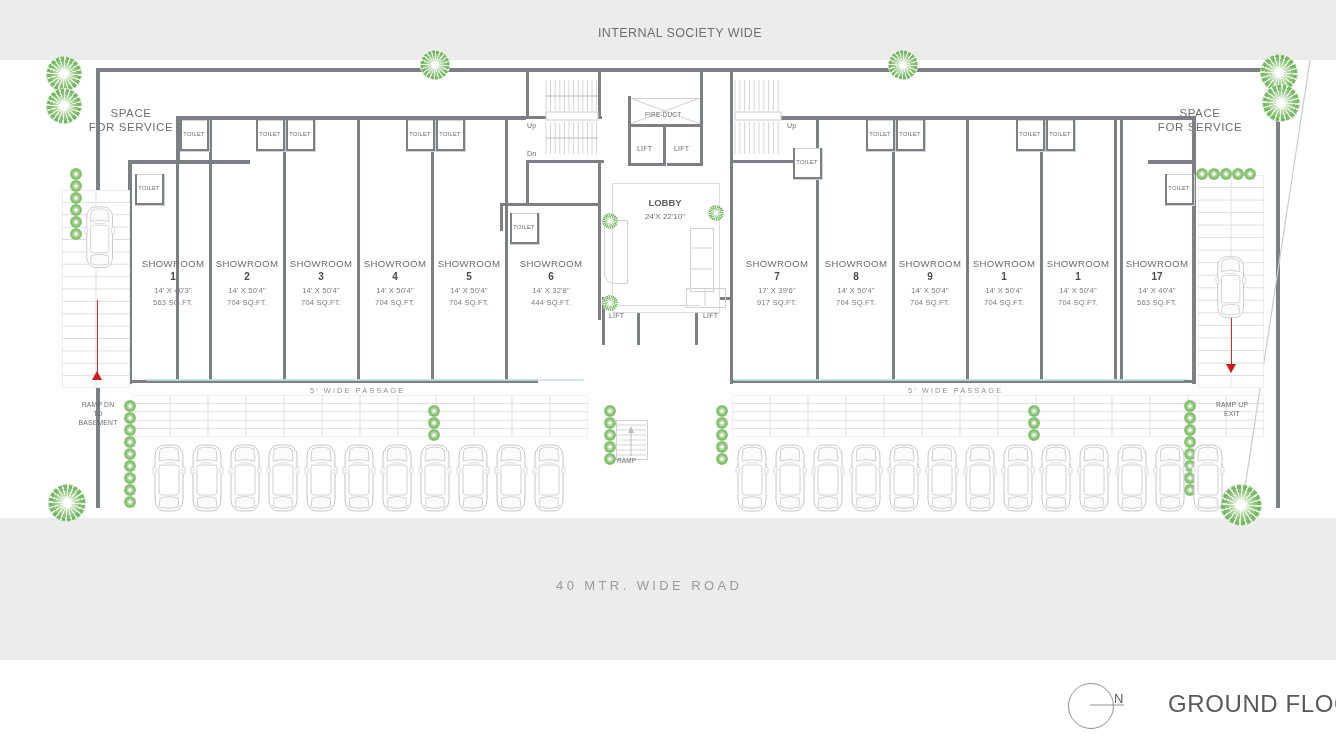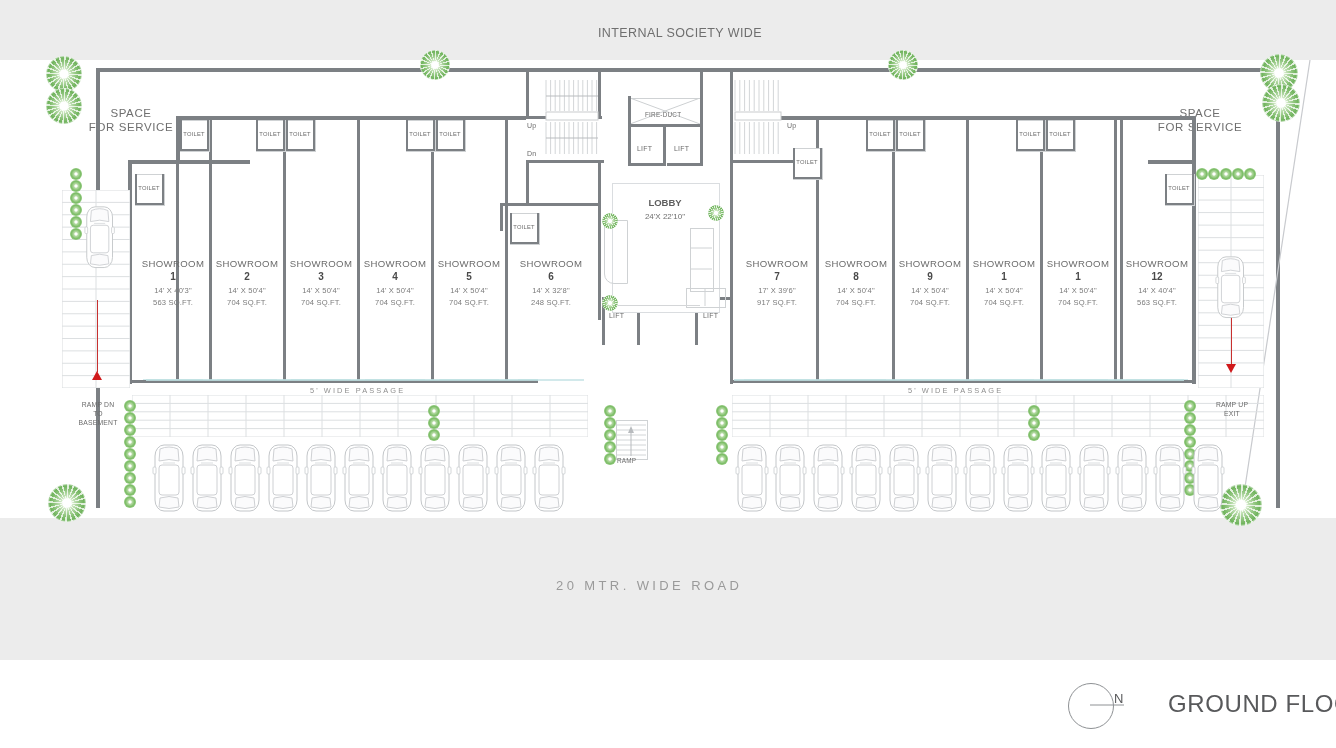--- a/index.html
+++ b/index.html
@@ -62,21 +62,21 @@
 </head>
 <body>
 
 <div id="stage">
 
   <div class="band-top"></div>
   <div class="band-bottom"></div>
   <div class="band-white"></div>
 
   <div class="t road-label" style="left:598px;top:26px;">INTERNAL SOCIETY WIDE</div>
-  <div class="t bigroad" style="left:556px;top:579px;">20  MTR.  WIDE  ROAD</div>
+  <div class="t bigroad" style="left:556px;top:579px;">40  MTR.  WIDE  ROAD</div>
 
   <div class="t space-srv" style="left:86px;top:107px;width:90px;">SPACE</div>
   <div class="t space-srv" style="left:86px;top:121px;width:90px;">FOR  SERVICE</div>
   <div class="t space-srv" style="left:1155px;top:107px;width:90px;">SPACE</div>
   <div class="t space-srv" style="left:1155px;top:121px;width:90px;">FOR  SERVICE</div>
 
   <div class="w" style="left:96px;top:68px;width:1184px;height:4px;"></div>
 
   <div class="w" style="left:96px;top:68px;width:4px;height:440px;"></div>
 
@@ -265,21 +265,21 @@
       <div class="t sr-num" style="left:370px;top:271px;width:50px;">4</div>
       <div class="t sr-dim" style="left:350px;top:287px;width:90px;">14' X 50'4"</div>
       <div class="t sr-dim" style="left:350px;top:299px;width:90px;">704  SQ.FT.</div>
       <div class="t sr-name" style="left:424px;top:258px;width:90px;">SHOWROOM</div>
       <div class="t sr-num" style="left:444px;top:271px;width:50px;">5</div>
       <div class="t sr-dim" style="left:424px;top:287px;width:90px;">14' X 50'4"</div>
       <div class="t sr-dim" style="left:424px;top:299px;width:90px;">704  SQ.FT.</div>
       <div class="t sr-name" style="left:506px;top:258px;width:90px;">SHOWROOM</div>
       <div class="t sr-num" style="left:526px;top:271px;width:50px;">6</div>
       <div class="t sr-dim" style="left:506px;top:287px;width:90px;">14' X 32'8"</div>
-      <div class="t sr-dim" style="left:506px;top:299px;width:90px;">248  SQ.FT.</div>
+      <div class="t sr-dim" style="left:506px;top:299px;width:90px;">444  SQ.FT.</div>
       <div class="t sr-name" style="left:732px;top:258px;width:90px;">SHOWROOM</div>
       <div class="t sr-num" style="left:752px;top:271px;width:50px;">7</div>
       <div class="t sr-dim" style="left:732px;top:287px;width:90px;">17' X 39'6"</div>
       <div class="t sr-dim" style="left:732px;top:299px;width:90px;">917  SQ.FT.</div>
       <div class="t sr-name" style="left:811px;top:258px;width:90px;">SHOWROOM</div>
       <div class="t sr-num" style="left:831px;top:271px;width:50px;">8</div>
       <div class="t sr-dim" style="left:811px;top:287px;width:90px;">14' X 50'4"</div>
       <div class="t sr-dim" style="left:811px;top:299px;width:90px;">704  SQ.FT.</div>
       <div class="t sr-name" style="left:885px;top:258px;width:90px;">SHOWROOM</div>
       <div class="t sr-num" style="left:905px;top:271px;width:50px;">9</div>
@@ -287,21 +287,21 @@
       <div class="t sr-dim" style="left:885px;top:299px;width:90px;">704  SQ.FT.</div>
       <div class="t sr-name" style="left:959px;top:258px;width:90px;">SHOWROOM</div>
       <div class="t sr-num" style="left:979px;top:271px;width:50px;">1</div>
       <div class="t sr-dim" style="left:959px;top:287px;width:90px;">14' X 50'4"</div>
       <div class="t sr-dim" style="left:959px;top:299px;width:90px;">704  SQ.FT.</div>
       <div class="t sr-name" style="left:1033px;top:258px;width:90px;">SHOWROOM</div>
       <div class="t sr-num" style="left:1053px;top:271px;width:50px;">1</div>
       <div class="t sr-dim" style="left:1033px;top:287px;width:90px;">14' X 50'4"</div>
       <div class="t sr-dim" style="left:1033px;top:299px;width:90px;">704  SQ.FT.</div>
       <div class="t sr-name" style="left:1112px;top:258px;width:90px;">SHOWROOM</div>
-      <div class="t sr-num" style="left:1132px;top:271px;width:50px;">12</div>
+      <div class="t sr-num" style="left:1132px;top:271px;width:50px;">17</div>
       <div class="t sr-dim" style="left:1112px;top:287px;width:90px;">14' X 40'4"</div>
       <div class="t sr-dim" style="left:1112px;top:299px;width:90px;">563  SQ.FT.</div>
     </div>
 
   <div id="toilets">
       <div class="boxline" style="left:180px;top:120px;width:28px;height:30px;background:#fff;"></div>
       <div class="w" style="left:180px;top:120px;width:2px;height:31px;"></div>
       <div class="w" style="left:207px;top:120px;width:2px;height:31px;"></div>
       <div class="w" style="left:180px;top:149px;width:29px;height:2px;"></div>
       <div class="t" style="left:180px;top:131px;width:28px;text-align:center;font-size:5.8px;color:#6b6b6b;letter-spacing:.2px;">TOILET</div>

